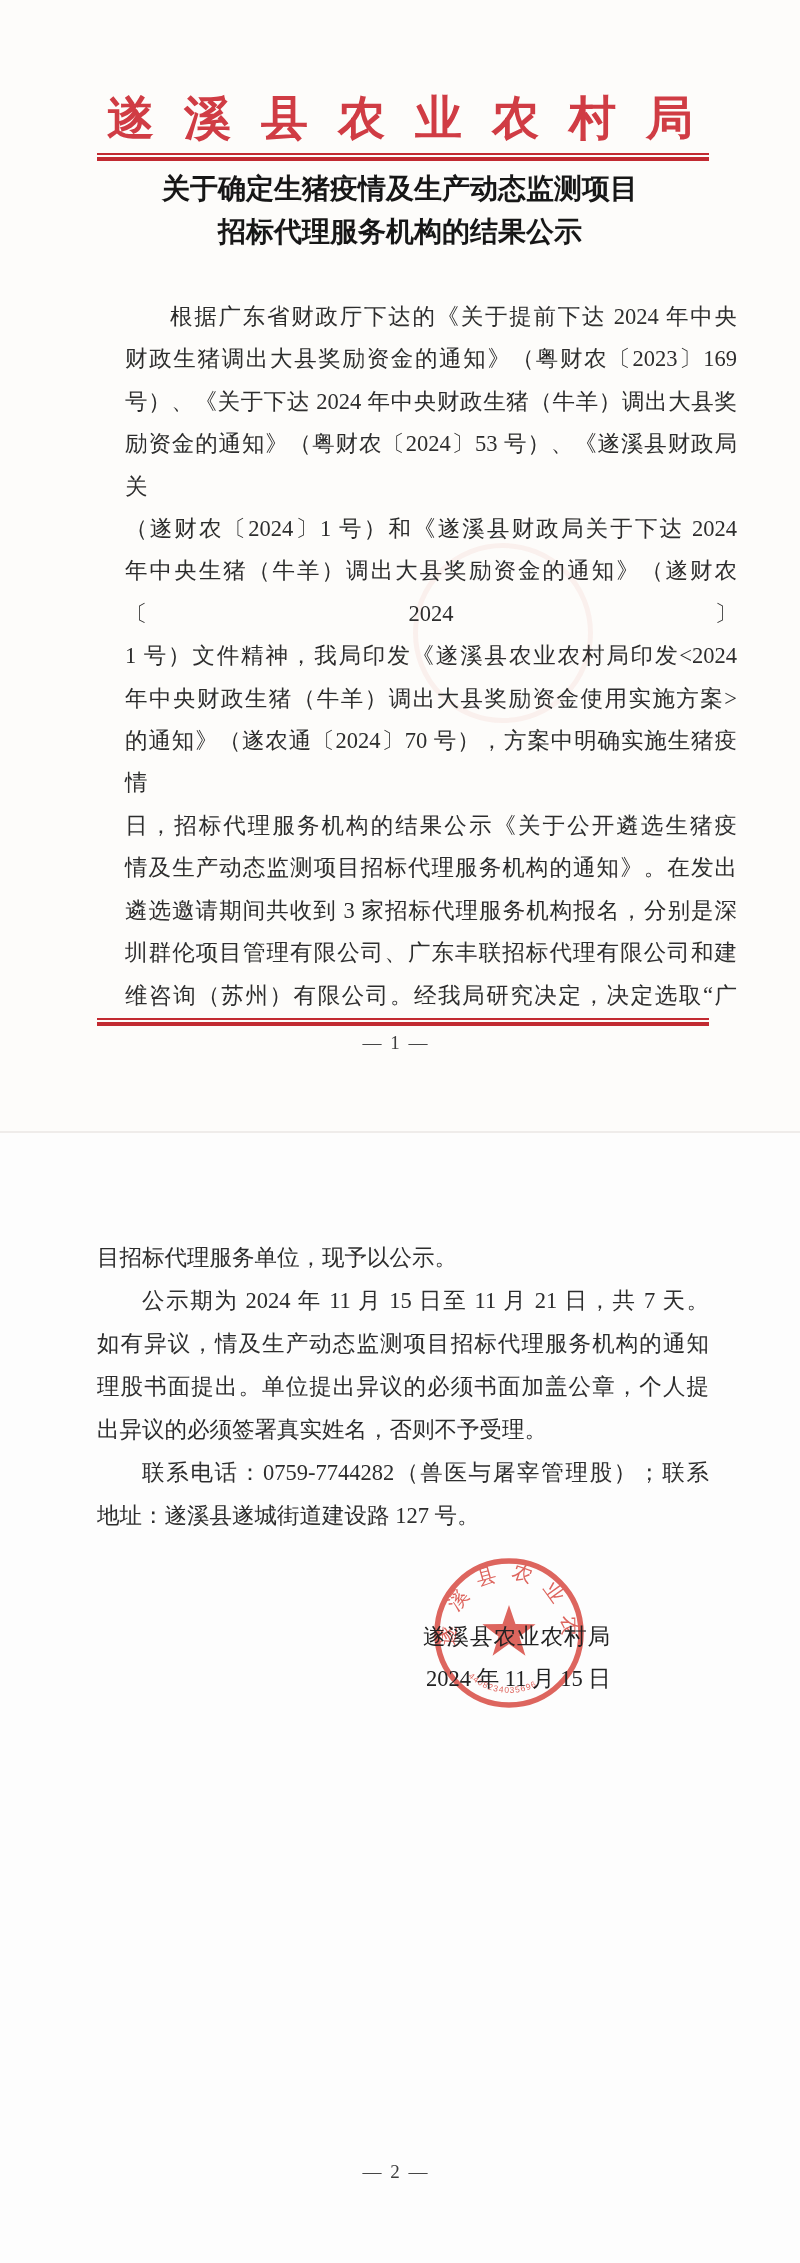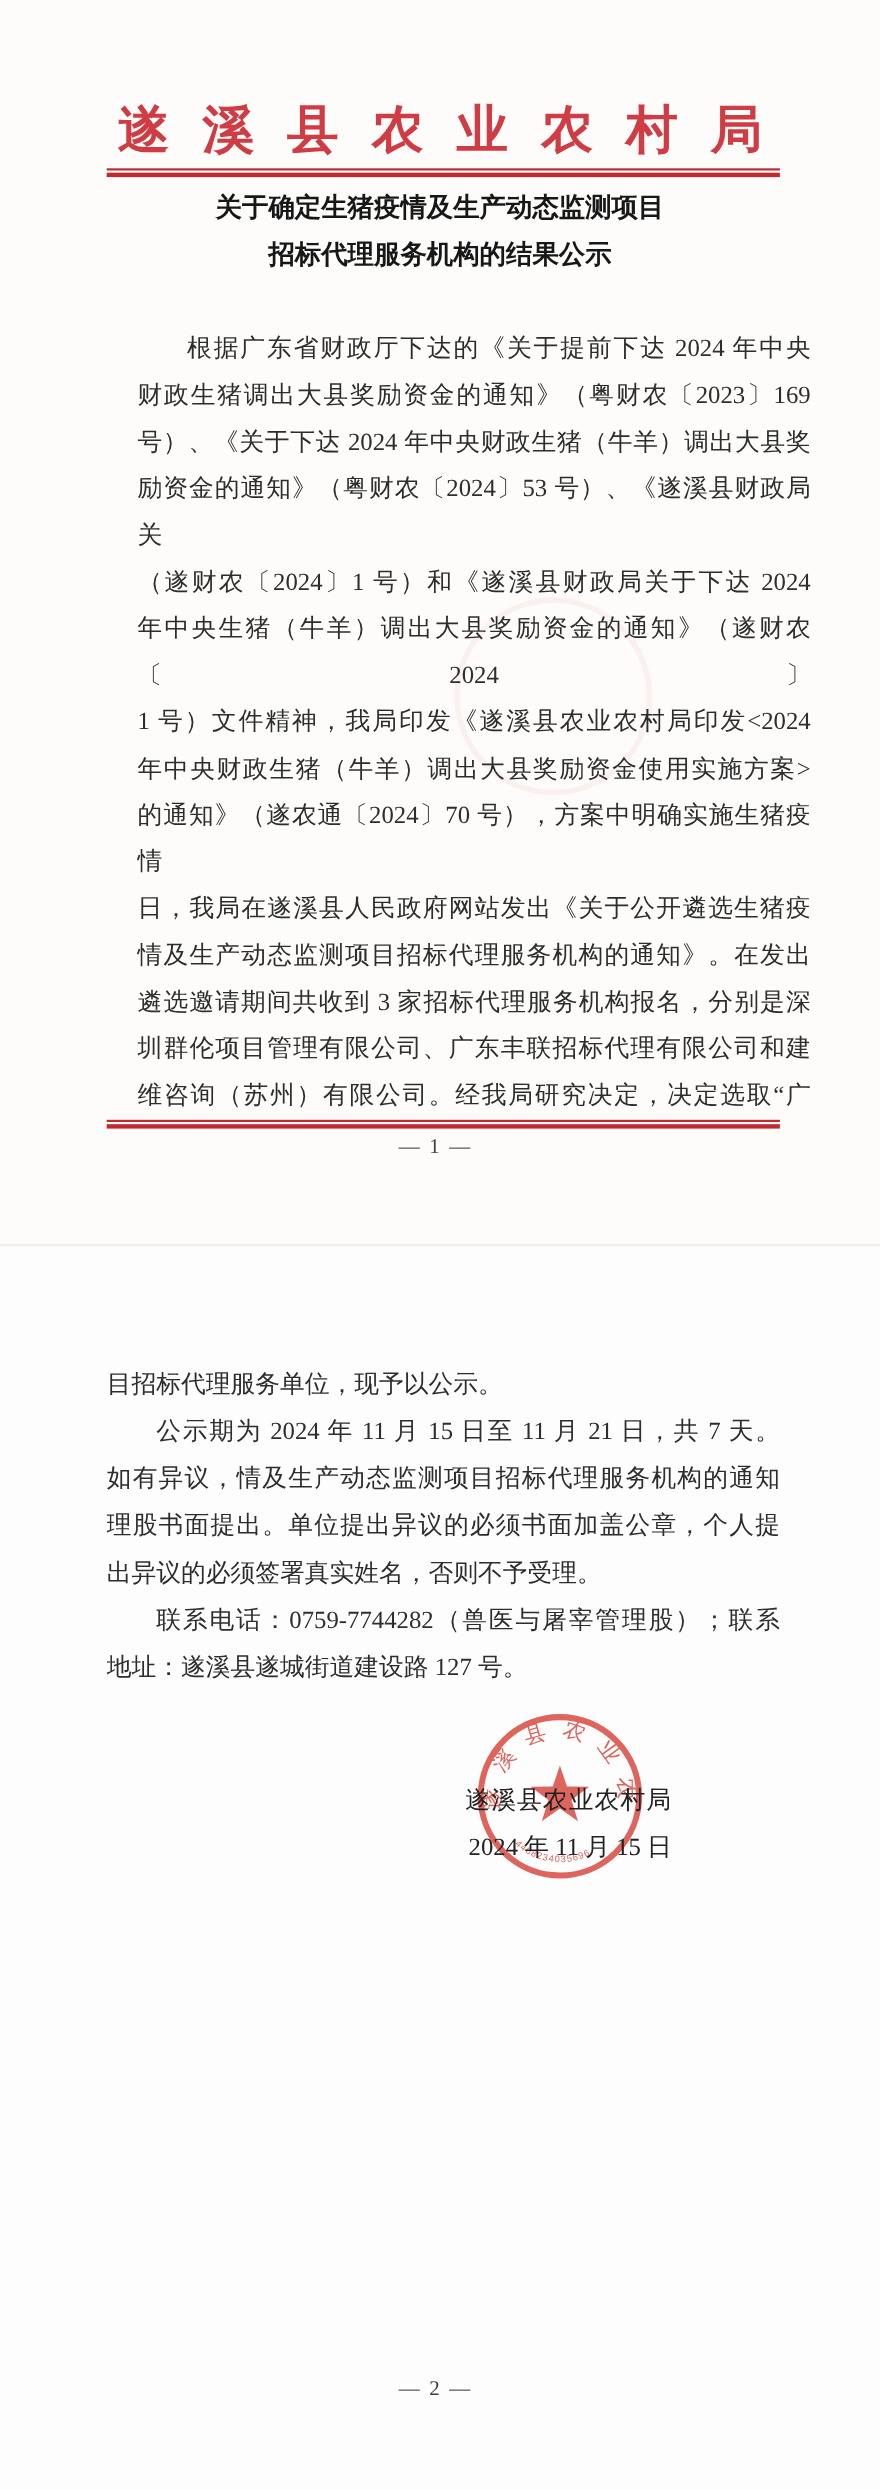--- a/index.html
+++ b/index.html
@@ -21,21 +21,21 @@
   }
   .rule{position:absolute;left:97px;width:612px;}
   .rule-top{top:153px;}
   .rule-bottom{top:1018px;}
   .rule .thin{height:2px;background:#c22a31;}
   .rule .thick{height:4px;background:#c22a31;margin-top:2px;}
 
   .doc-title{
     position:absolute;top:167px;left:0;width:800px;text-align:center;
     font-family:"Liberation Sans","DejaVu Sans",sans-serif;font-weight:bold;
-    font-size:24px;line-height:43px;color:#171717;
+    font-size:28px;line-height:43px;color:#171717;
   }
 
   .bodyblock{
     position:absolute;left:97px;width:612px;
     font-size:22.5px;color:#2d2d2d;
   }
   .body1{top:296px;line-height:42.4px;margin-left:28px;}
   .body2{top:1236px;line-height:43px;}
   .bline{width:612px;}
   .j{text-align:justify;text-align-last:justify;text-justify:inter-character;}
@@ -84,21 +84,21 @@
   <div class="bodyblock body1">
     <div class="bline j ind">根据广东省财政厅下达的《关于提前下达 2024 年中央</div>
     <div class="bline j">财政生猪调出大县奖励资金的通知》（粤财农〔2023〕169</div>
     <div class="bline j">号）、《关于下达 2024 年中央财政生猪（牛羊）调出大县奖</div>
     <div class="bline j">励资金的通知》（粤财农〔2024〕53 号）、《遂溪县财政局关</div>
     <div class="bline j">（遂财农〔2024〕1 号）和《遂溪县财政局关于下达 2024</div>
     <div class="bline j">年中央生猪（牛羊）调出大县奖励资金的通知》（遂财农〔2024〕</div>
     <div class="bline j">1 号）文件精神，我局印发《遂溪县农业农村局印发&lt;2024</div>
     <div class="bline j">年中央财政生猪（牛羊）调出大县奖励资金使用实施方案&gt;</div>
     <div class="bline j">的通知》（遂农通〔2024〕70 号），方案中明确实施生猪疫情</div>
-    <div class="bline j">日，我局在遂溪县人民政府网站发出《关于公开遴选生猪疫</div>
+    <div class="bline j">日，招标代理服务机构的结果公示《关于公开遴选生猪疫</div>
     <div class="bline j">情及生产动态监测项目招标代理服务机构的通知》。在发出</div>
     <div class="bline j">遴选邀请期间共收到 3 家招标代理服务机构报名，分别是深</div>
     <div class="bline j">圳群伦项目管理有限公司、广东丰联招标代理有限公司和建</div>
     <div class="bline j">维咨询（苏州）有限公司。经我局研究决定，决定选取“广</div>
   </div>
 
   <div class="rule rule-bottom">
     <div class="thin"></div>
     <div class="thick"></div>
   </div>

